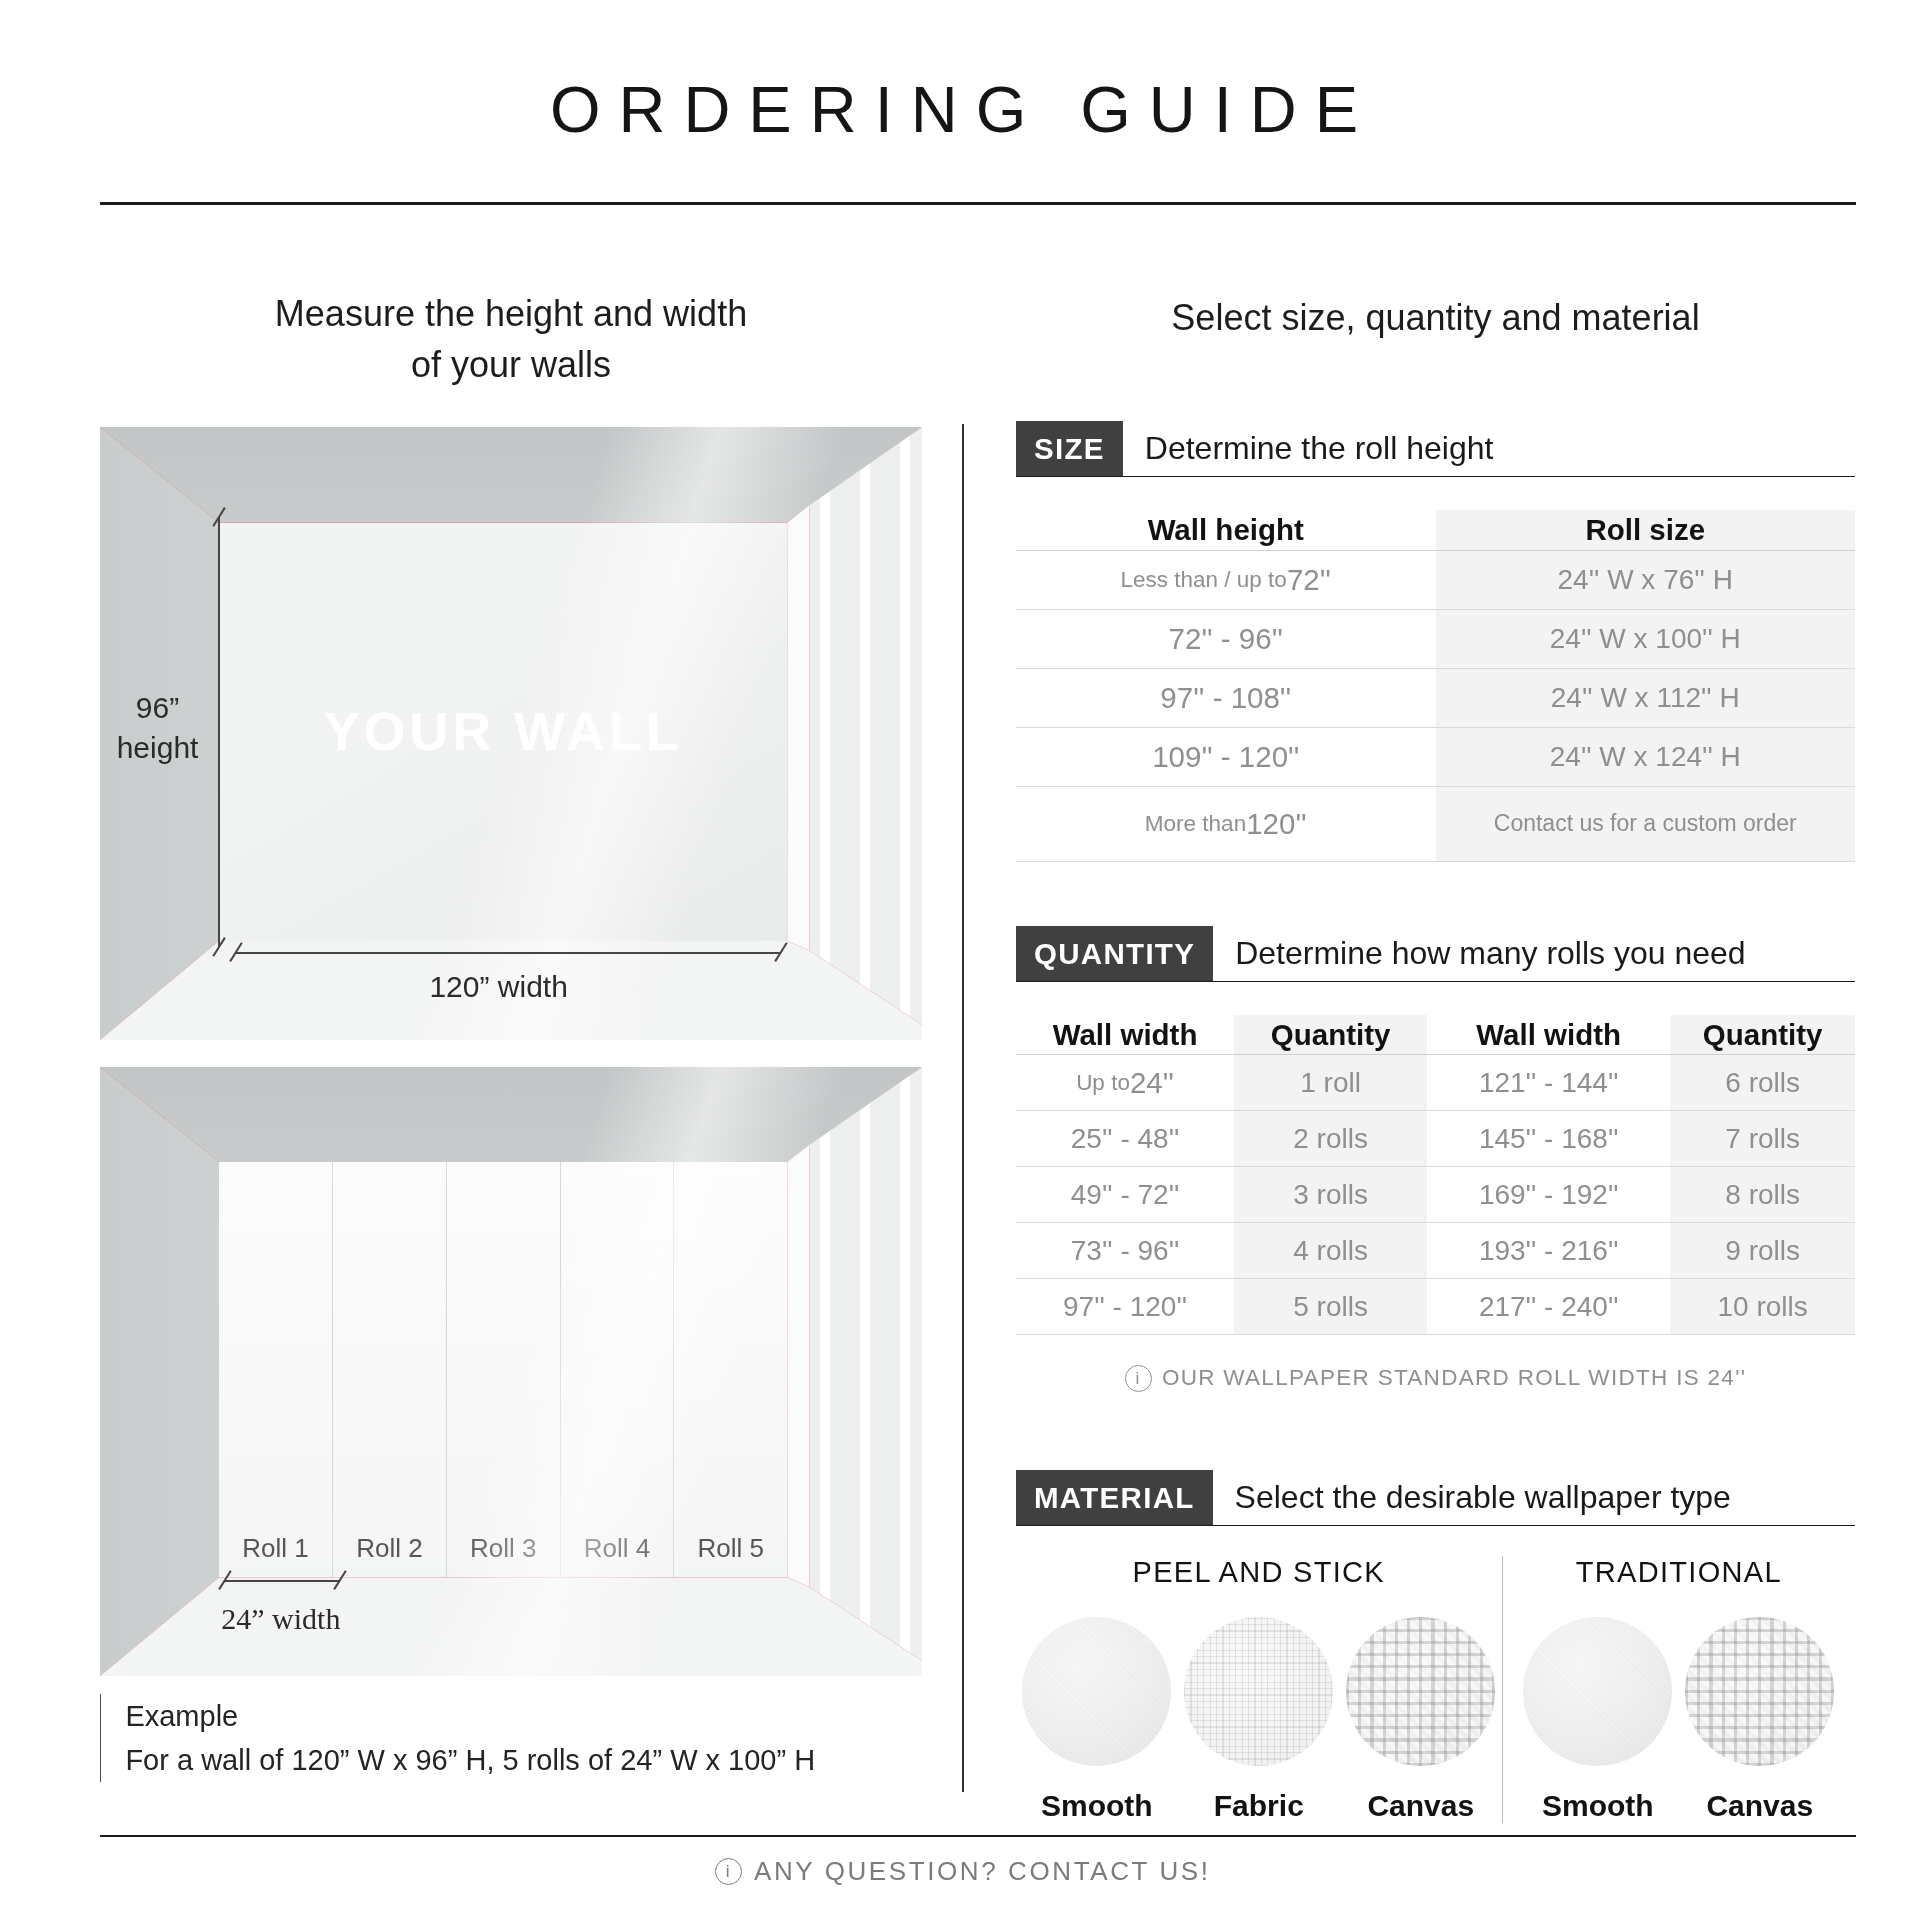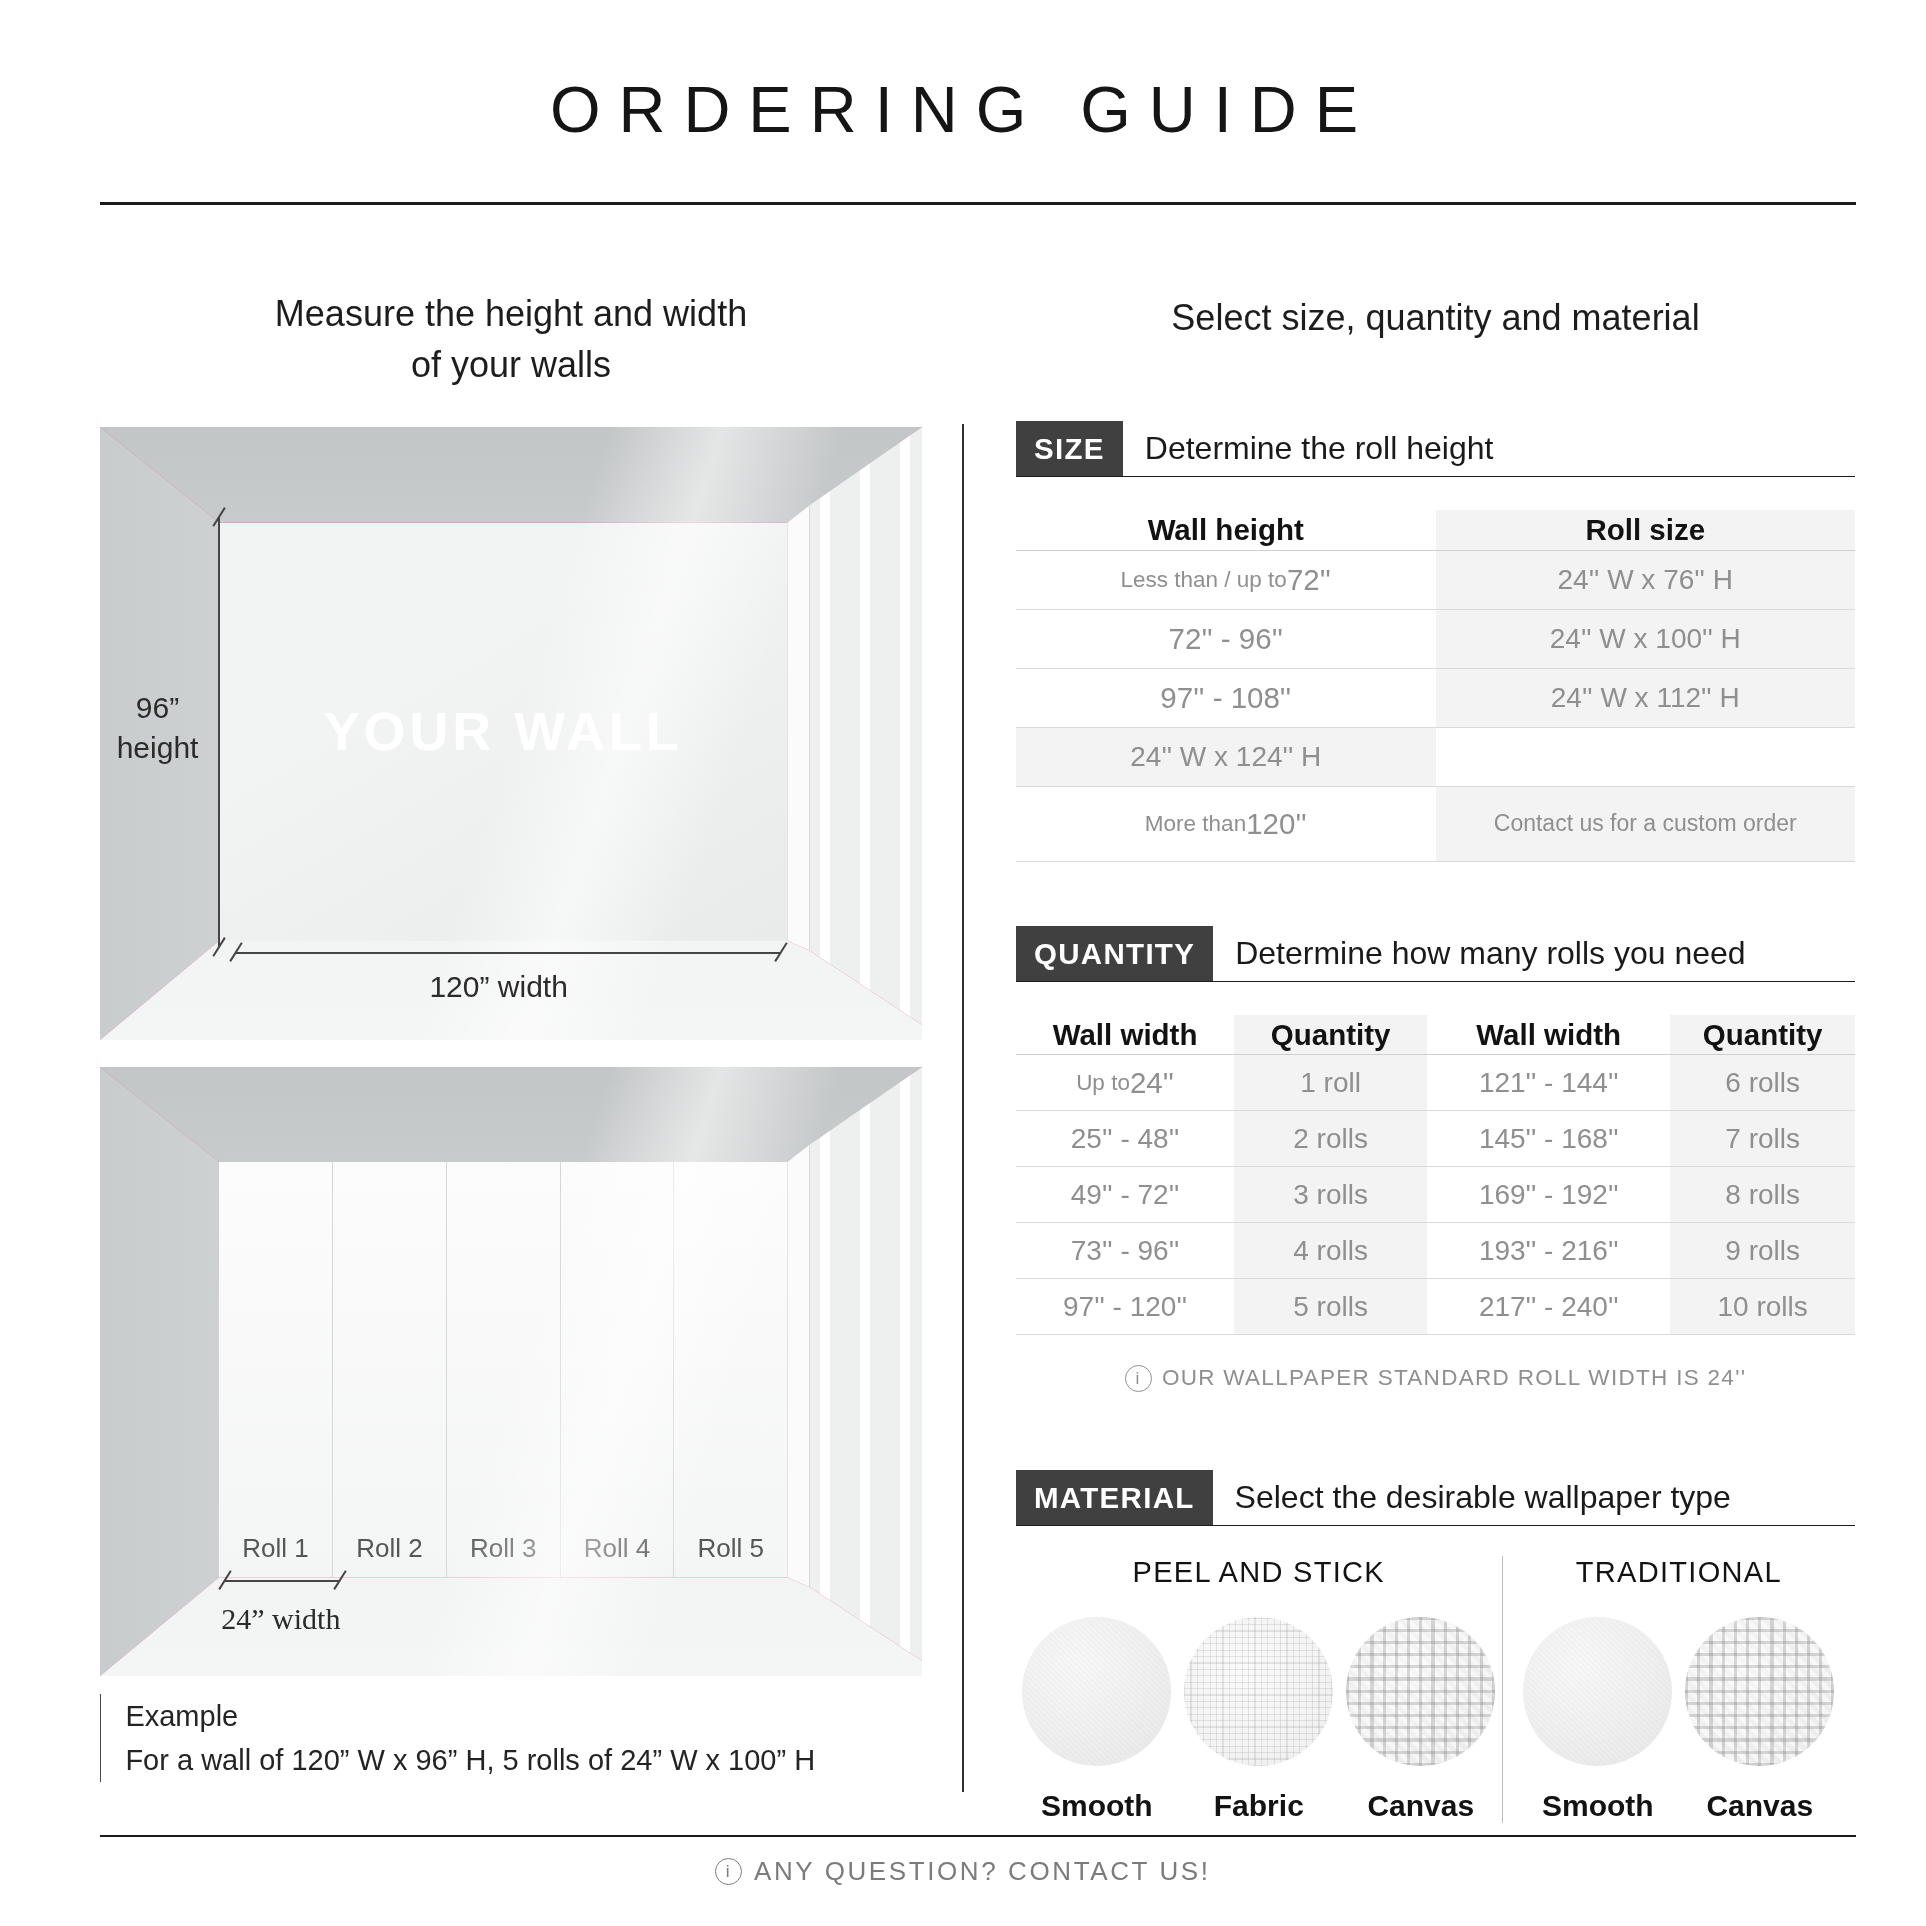--- a/index.html
+++ b/index.html
@@ -14,21 +14,21 @@
 
   
   .left-heading { position:absolute; top:288px; left:100px; width:822px; text-align:center;
     font-size:36px; line-height:1.42; color:#1d1d1d; }
   .right-heading { position:absolute; top:297px; left:1016px; width:839px; text-align:center;
     font-size:36px; color:#1d1d1d; }
 
   .col-divider { position:absolute; left:962px; top:424px; width:1.9px; height:1368px; background:#2e2e2e; }
 
   
-  .room { position:absolute; left:100px; width:822px; background:#ec4899; overflow:hidden; }
+  .room { position:absolute; left:100px; width:822px; background:#ef4444; overflow:hidden; }
   #room1 { top:427px; height:613px; }
   #room2 { top:1067px; height:609px; }
   .layer { position:absolute; inset:0; }
   .ceiling { clip-path:polygon(0 0,100% 0,83.6% 15.6%,14.5% 15.6%);
     background:linear-gradient(180deg,#c3c6c7 0%,#e2e4e4 100%); }
   .lwall { clip-path:polygon(0 0,14.5% 15.6%,14.5% 83.8%,0 100%);
     background:linear-gradient(90deg,#c9cccd,#ebeded); }
   .bwall { position:absolute; left:14.5%; top:15.6%; width:69.1%; height:68.2%;
     background:linear-gradient(150deg,#f2f3f3 35%,#e9ebeb 100%); }
   .sliver { clip-path:polygon(83.6% 15.6%,86.3% 12.8%,86.3% 85.4%,83.6% 83.8%); background:#fbfbfb; }
@@ -223,20 +223,24 @@
         <div class="cell sc2 band roll">24'' W x 100'' H</div>
       </div>
       <div class="trow">
         <div class="cell sc1">
             <span class="prefix"></span>
             <span class="val">97'' - 108''</span>
           </div>
         <div class="cell sc2 band roll">24'' W x 112'' H</div>
       </div>
       <div class="trow">
+        <div class="cell sc1">
+            <span class="prefix"></span>
+            <span class="val">109'' - 120''</span>
+          </div>
         <div class="cell sc2 band roll">24'' W x 124'' H</div>
       </div>
       <div class="trow lastrow">
         <div class="cell sc1">
             <span class="prefix">More than </span>
             <span class="val">120''</span>
           </div>
         <div class="cell sc2 band">
             <span class="small-roll">Contact us for a custom order</span>
           </div>

